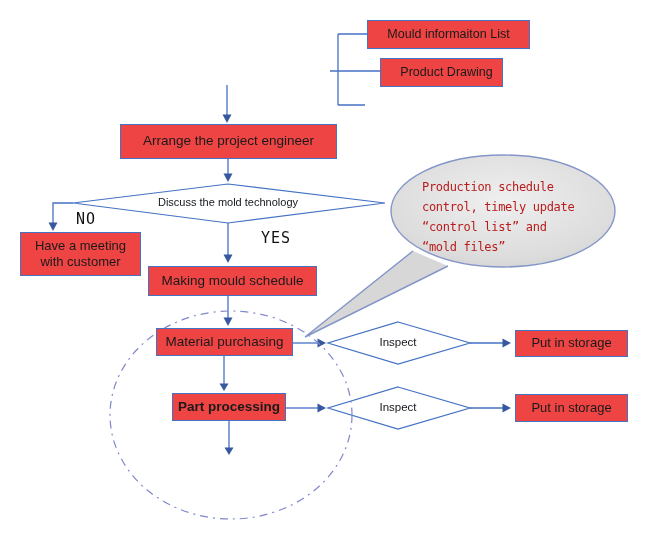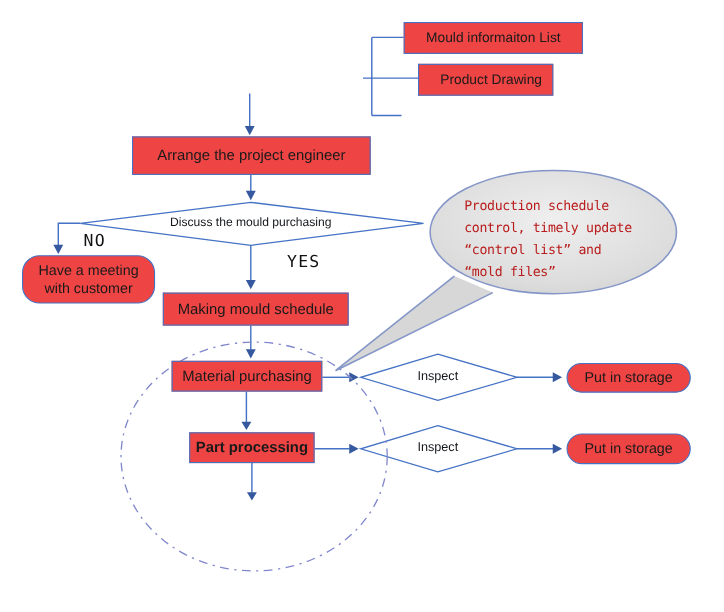--- a/index.html
+++ b/index.html
@@ -21,21 +21,21 @@
     position:absolute;font-family:"DejaVu Sans Mono",monospace;
     font-size:15px;color:#111;letter-spacing:1px;margin-left:20px;
   }
   .callout-text{
     position:absolute;left:422px;top:177px;width:178px;
     font-family:"DejaVu Sans Mono",monospace;font-size:12px;line-height:20px;
     color:#b91c1c;white-space:pre-line;letter-spacing:-0.3px;
   }
   .fs14{font-size:14px;}
   .fs135{font-size:13.5px;}
-  .fs13{font-size:13px;border-radius:16px;}
+  .fs13{font-size:13px;}
   .fs125{font-size:12.5px;}
 </style>
 </head>
 <body>
 
 <div id="canvas">
 
   <svg id="wires" width="658" height="556" viewBox="0 0 658 556">
     <defs>
       <radialGradient id="calloutGrad" cx="50%" cy="40%" r="75%">
@@ -129,21 +129,21 @@
 
   <div class="node fs135" style="left:156px;top:328px;width:137px;height:28px;">Material purchasing</div>
 
   <div class="node fs135" style="left:172px;top:393px;width:114px;height:28px;font-weight:bold;">Part processing</div>
 
 
   <div class="node fs13" style="left:515px;top:330px;width:113px;height:27px;">Put in storage</div>
 
   <div class="node fs13" style="left:515px;top:394px;width:113px;height:28px;">Put in storage</div>
 
-  <div class="dlabel" style="left:100px;top:196px;width:256px;">Discuss the mould purchasing</div>
+  <div class="dlabel" style="left:100px;top:196px;width:256px;">Discuss the mold technology</div>
 
   <div class="dlabel" style="left:348px;top:336px;width:100px;font-size:11.5px;">Inspect</div>
 
   <div class="dlabel" style="left:348px;top:401px;width:100px;font-size:11.5px;">Inspect</div>
 
   <div class="branch-label" style="left:56px;top:210px;">NO</div>
 
   <div class="branch-label" style="left:241px;top:229px;">YES</div>
 
   <div class="callout-text">Production schedule

